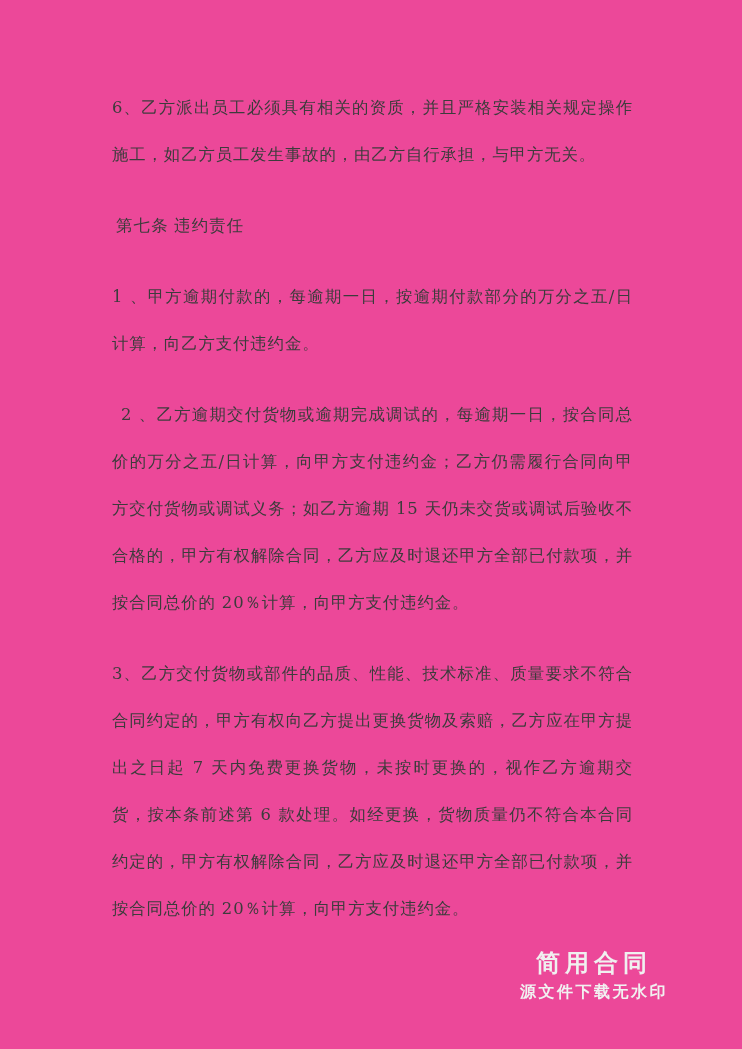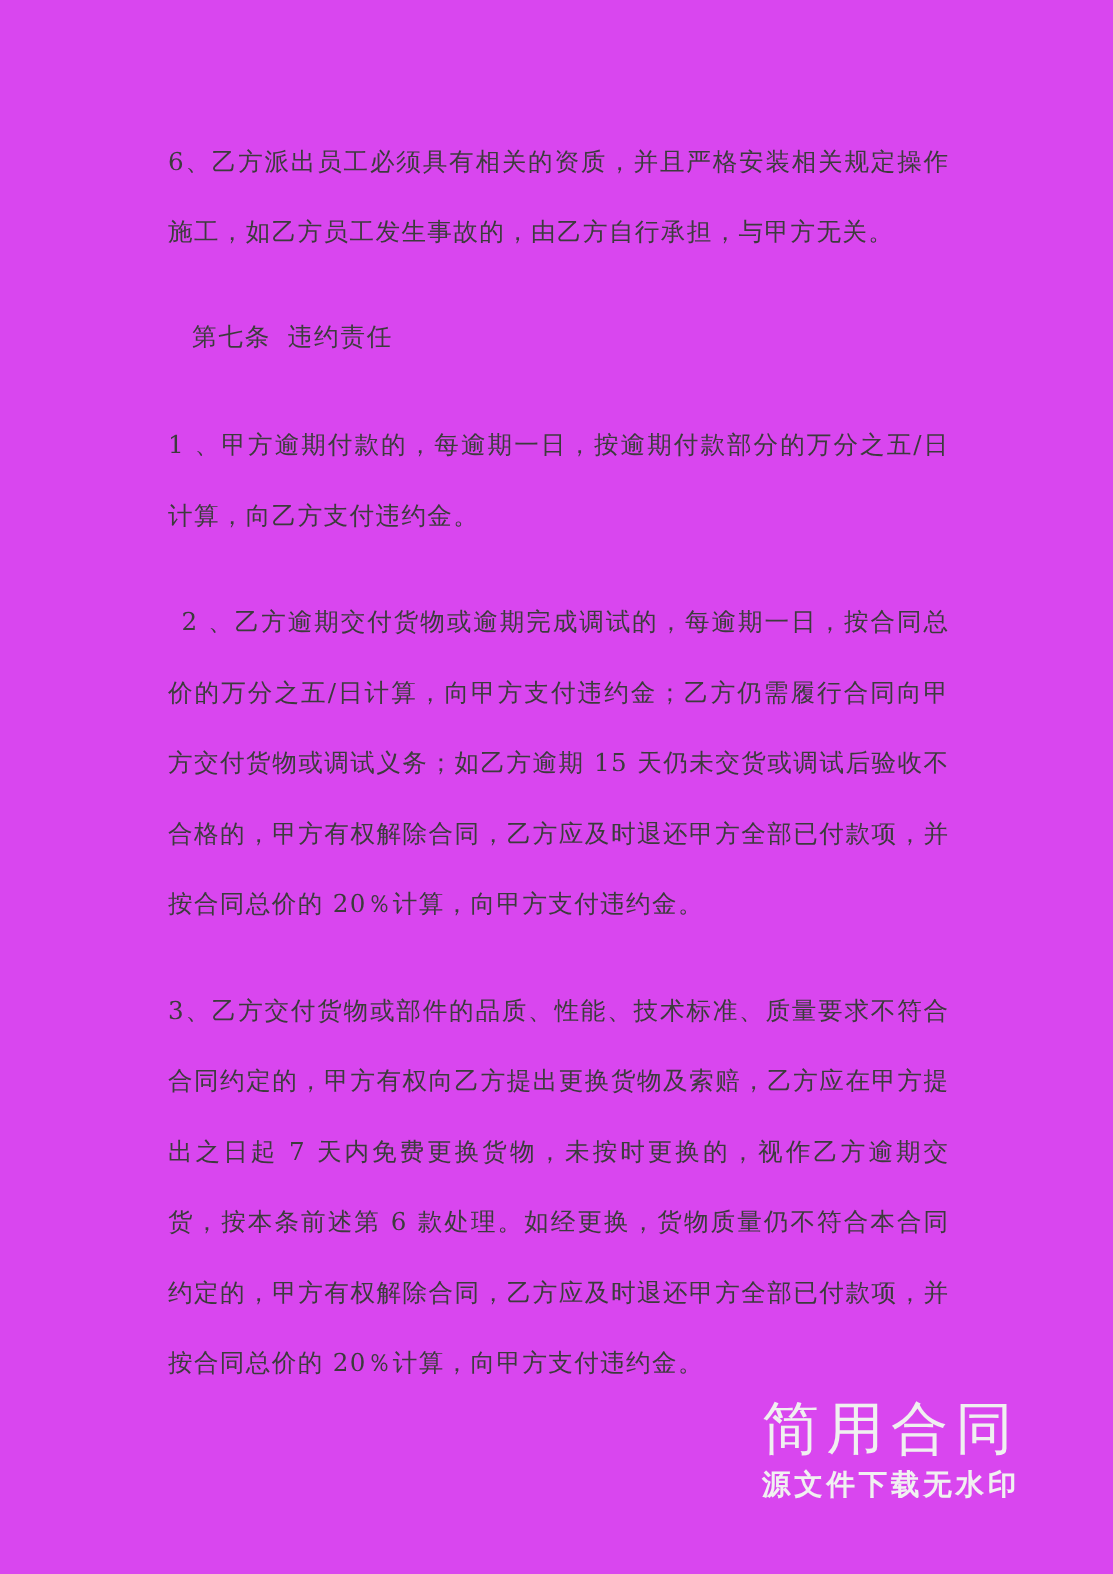--- a/index.html
+++ b/index.html
@@ -8,21 +8,21 @@
     padding: 0;
     background: #ffffff;
   }
   body {
     font-family: "DejaVu Serif", "Liberation Serif", serif;
   }
   #page {
     position: relative;
     width: 742px;
     height: 1049px;
-    background: #d946ef;
+    background: #ec4899;
     overflow: hidden;
     box-sizing: border-box;
   }
   #doc-body {
     position: absolute;
     left: 112px;
     top: 84px;
     width: 521px;
   }
   .para {
@@ -34,50 +34,50 @@
     text-justify: inter-ideograph;
     letter-spacing: 0.9px;
     font-family: "DejaVu Serif", "Liberation Serif", serif;
     word-break: break-all;
     -webkit-font-smoothing: antialiased;
   }
   .para.indent {
     text-indent: 9px;
   }
   .heading {
-    margin: 0 0 24px 16px;
+    margin: 0 0 24px 4px;
     font-size: 16.4px;
     line-height: 47px;
     color: #3c3c3c;
     letter-spacing: 1.2px;
     text-align: left;
-    font-family: Liberation Mono, monospace;
+    font-family: Liberation Serif, serif;
   }
   
   #watermark {
     position: absolute;
     right: 18px;
     bottom: 48px;
     width: 260px;
     text-align: center;
     pointer-events: none;
     user-select: none;
   }
   #watermark .wm-logo {
-    font-size: 38px;
-    font-weight: 400;
+    font-size: 24px;
+    font-weight: 700;
     color: #f0f0f0;
     letter-spacing: 5px;
     line-height: 1.05;
     font-family: "DejaVu Sans", "Liberation Sans", sans-serif;
     white-space: nowrap;
   }
   #watermark .wm-sub {
     margin-top: 7px;
-    font-size: 19px;
+    font-size: 16px;
     font-weight: 700;
     color: #f1f1f1;
     letter-spacing: 2.5px;
     line-height: 1.1;
     font-family: "DejaVu Sans", "Liberation Sans", sans-serif;
     white-space: nowrap;
   }
 </style>
 </head>
 <body>

